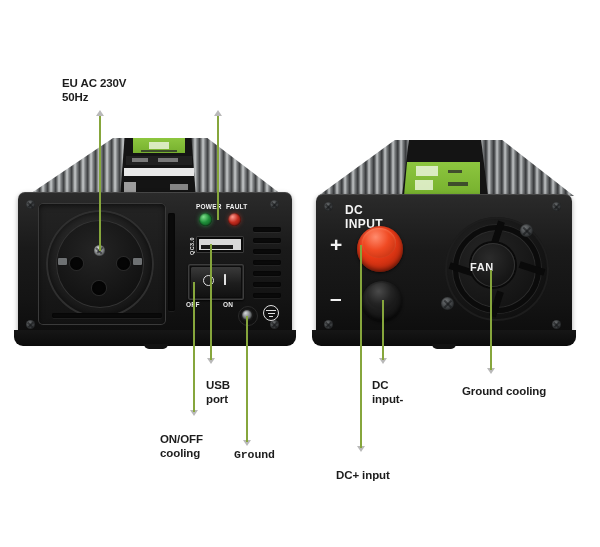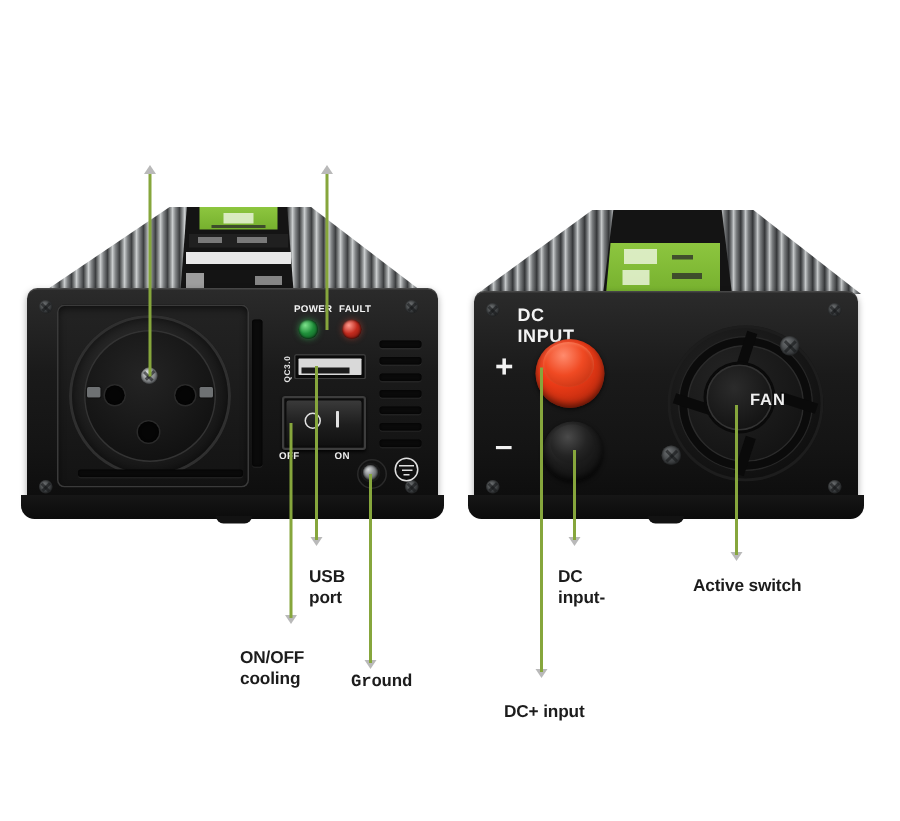--- a/index.html
+++ b/index.html
@@ -245,21 +245,21 @@
   }
   .fan-hub{
     position:absolute;border-radius:50%;
     background:radial-gradient(circle at 42% 35%, #2b2b2b 0%, #181818 60%, #0d0d0d 100%);
     box-shadow:0 0 0 2px #0a0a0a, inset 0 0 0 1px #333;
   }
   .fan-spoke{
     position:absolute;background:#0a0a0a;
   }
   .fan-text{
-    position:absolute;color:#f0f0f0;font-weight:bold;font-size:11px;letter-spacing:.6px;margin-left:30px;
+    position:absolute;color:#f0f0f0;font-weight:bold;font-size:11px;letter-spacing:.6px;
   }
 </style>
 </head>
 <body>
 
 <div class="stage">
 
   <div class="device">
 
     <div class="topbody" style="left:24px;top:138px;width:262px;height:60px;
@@ -403,23 +403,25 @@
 
   <div class="arrow down" style="left:379px;top:358px;"></div>
   <div class="lead" style="left:382px;top:300px;height:60px;"></div>
 
   <div class="arrow down" style="left:357px;top:446px;"></div>
   <div class="lead" style="left:360px;top:245px;height:203px;"></div>
 
   <div class="arrow down" style="left:487px;top:368px;"></div>
   <div class="lead" style="left:490px;top:270px;height:100px;"></div>
 
+  <div class="callout" style="left:62px;top:76px;">EU AC 230V
+50Hz</div>
   <div class="callout" style="left:206px;top:378px;">USB
 port</div>
   <div class="callout" style="left:160px;top:432px;">ON/OFF
 cooling</div>
   <div class="callout" style="left:234px;top:448px;font-family:Liberation Mono, monospace;">Ground</div>
   <div class="callout" style="left:372px;top:378px;">DC
 input-</div>
   <div class="callout" style="left:336px;top:468px;">DC+ input</div>
-  <div class="callout" style="left:462px;top:384px;">Active switch</div>
+  <div class="callout" style="left:462px;top:384px;">Ground cooling</div>
 
 </div>
 
 </body></html>

